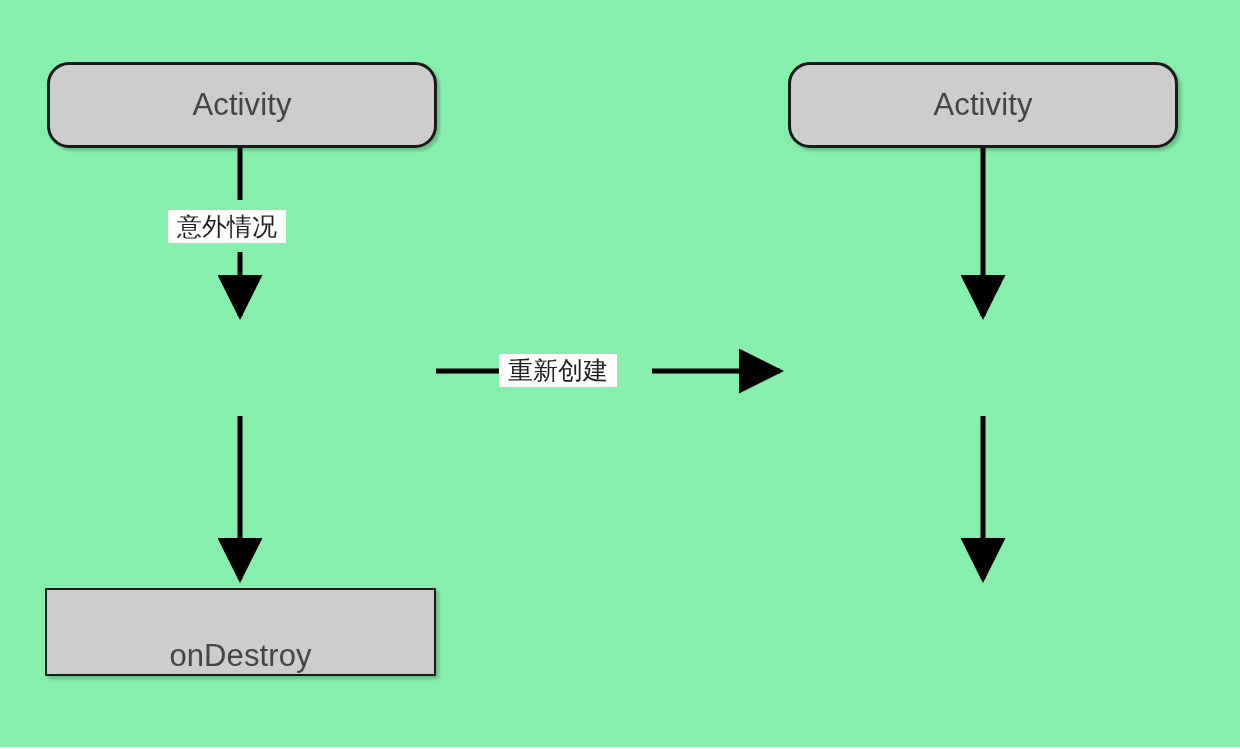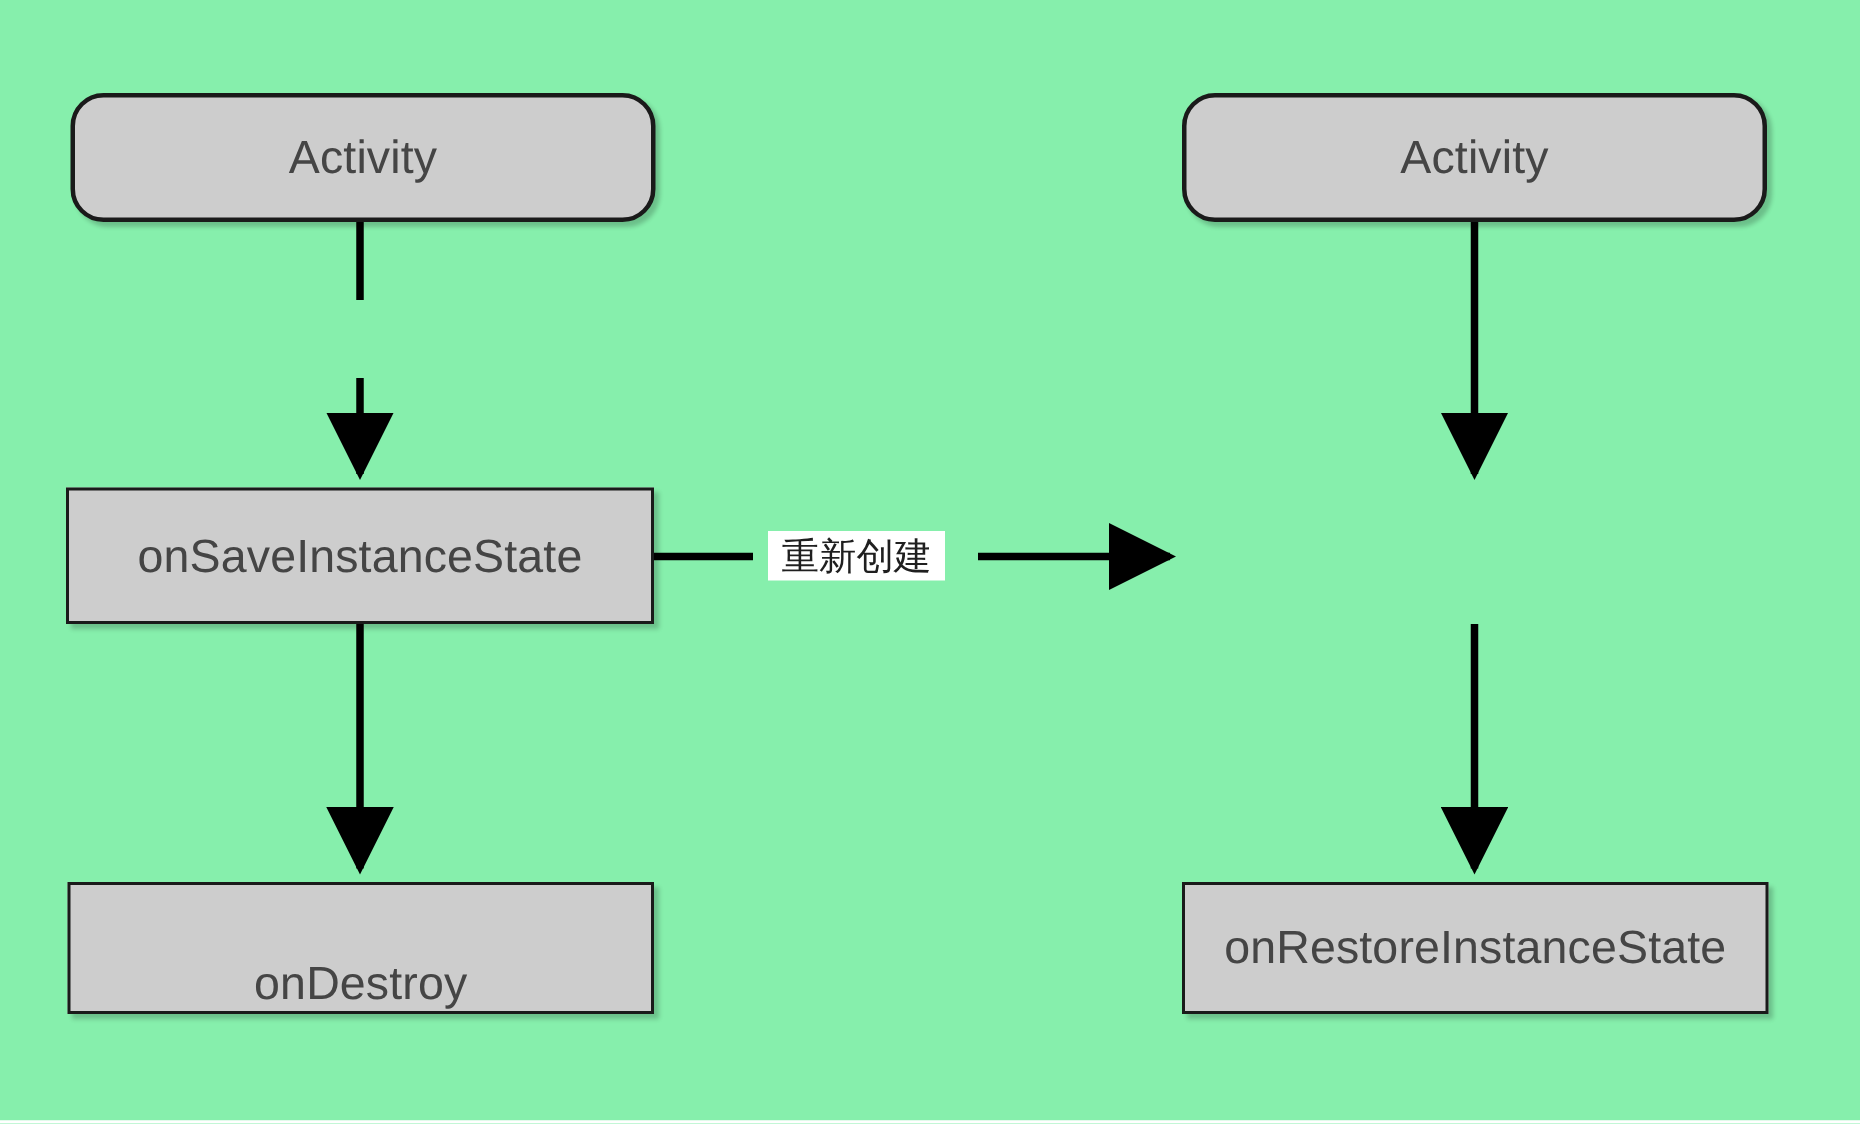--- a/index.html
+++ b/index.html
@@ -91,35 +91,32 @@
 
     <g>
       <line x1="983" y1="416" x2="983" y2="579" stroke="#000000" stroke-width="5" marker-end="url(#arrowhead)"></line>
     </g>
   </svg>
 
   <div class="node rounded" style="left:47px; top:62px; width:390px; height:86px;">
     <span>Activity</span>
   </div>
 
-  <div class="node rect" style="left:44px; top:325px; width:392px; height:91px;">
-    <span>onSaveInstanceState</span>
-  </div>
 
   <div class="node rect" style="left:45px; top:588px; width:391px; height:88px;align-items:flex-end;">
     <span>onDestroy</span>
   </div>
 
   <div class="node rounded" style="left:788px; top:62px; width:390px; height:86px;">
     <span>Activity</span>
   </div>
 
 
-  <div class="node rect" style="left:788px; top:588px; width:391px; height:88px;">
-    <span>onRestoreInstanceState</span>
+
+  <div class="edge-label" style="left:168px; top:210px;">
+    <span>意外情况</span>
   </div>
 
-
-  <div class="edge-label" style="left:512px; top:354px;">
+  <div class="edge-label" style="left:499px; top:354px;">
     <span>重新创建</span>
   </div>
 
 </div>
 
 </body></html>

